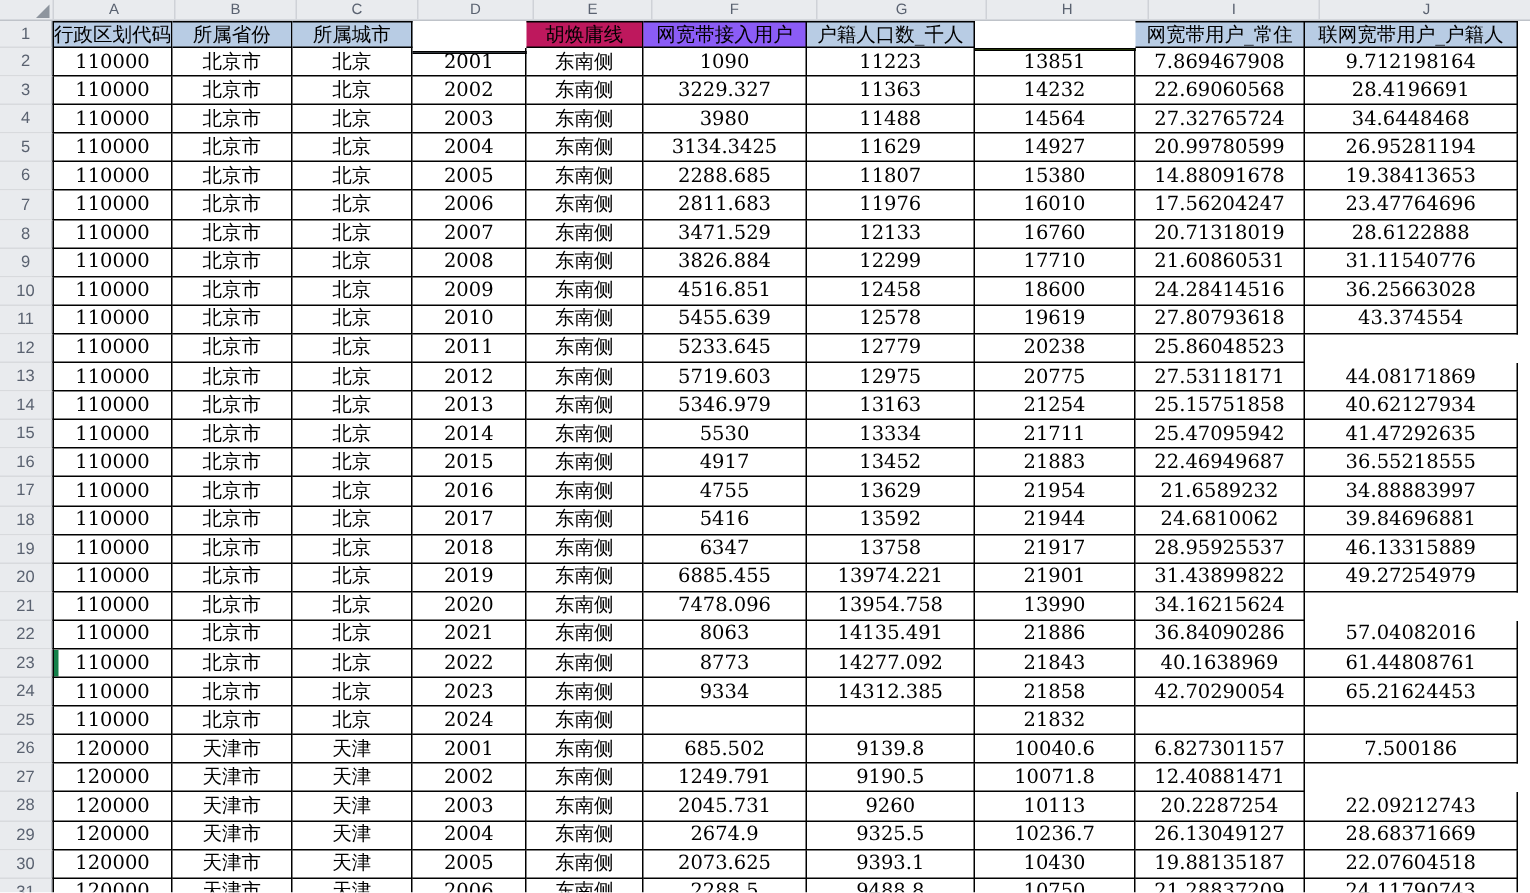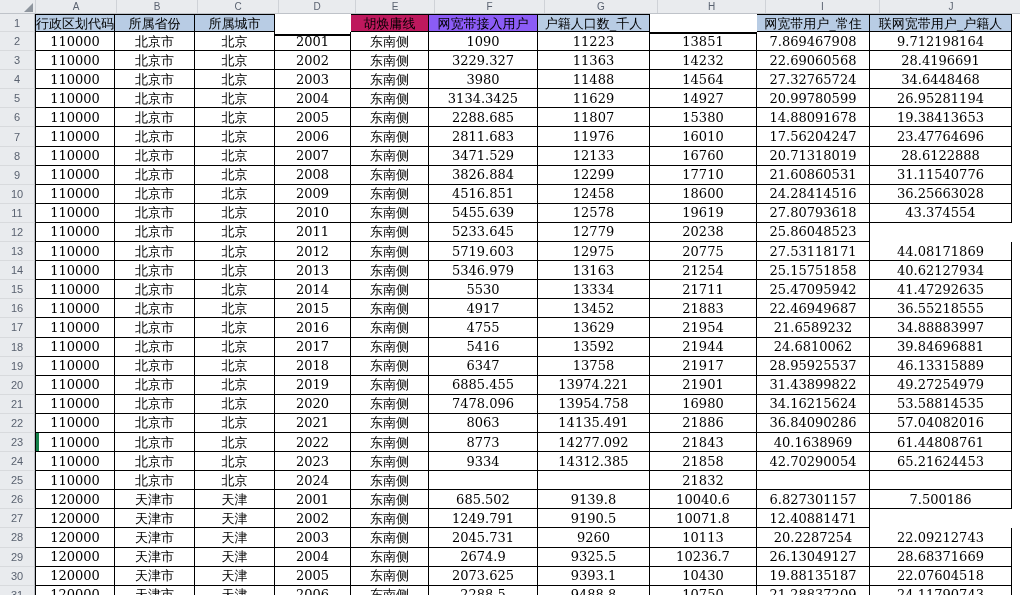--- a/index.html
+++ b/index.html
@@ -353,23 +353,22 @@
       </div>
       <div class="row">
         <div class="gut">21</div>
         <div class="cell w0 first">110000</div>
         <div class="cell w1">北京市</div>
         <div class="cell w2">北京</div>
         <div class="cell w3">2020</div>
         <div class="cell w4">东南侧</div>
         <div class="cell w5">7478.096</div>
         <div class="cell w6">13954.758</div>
-        <div class="cell w7">16980</div>
+        <div class="cell w7">13990</div>
         <div class="cell w8">34.16215624</div>
-        <div class="cell w9">53.58814535</div>
       </div>
       <div class="row">
         <div class="gut">22</div>
         <div class="cell w0 first">110000</div>
         <div class="cell w1">北京市</div>
         <div class="cell w2">北京</div>
         <div class="cell w3">2021</div>
         <div class="cell w4">东南侧</div>
         <div class="cell w5">8063</div>
         <div class="cell w6">14135.491</div>

